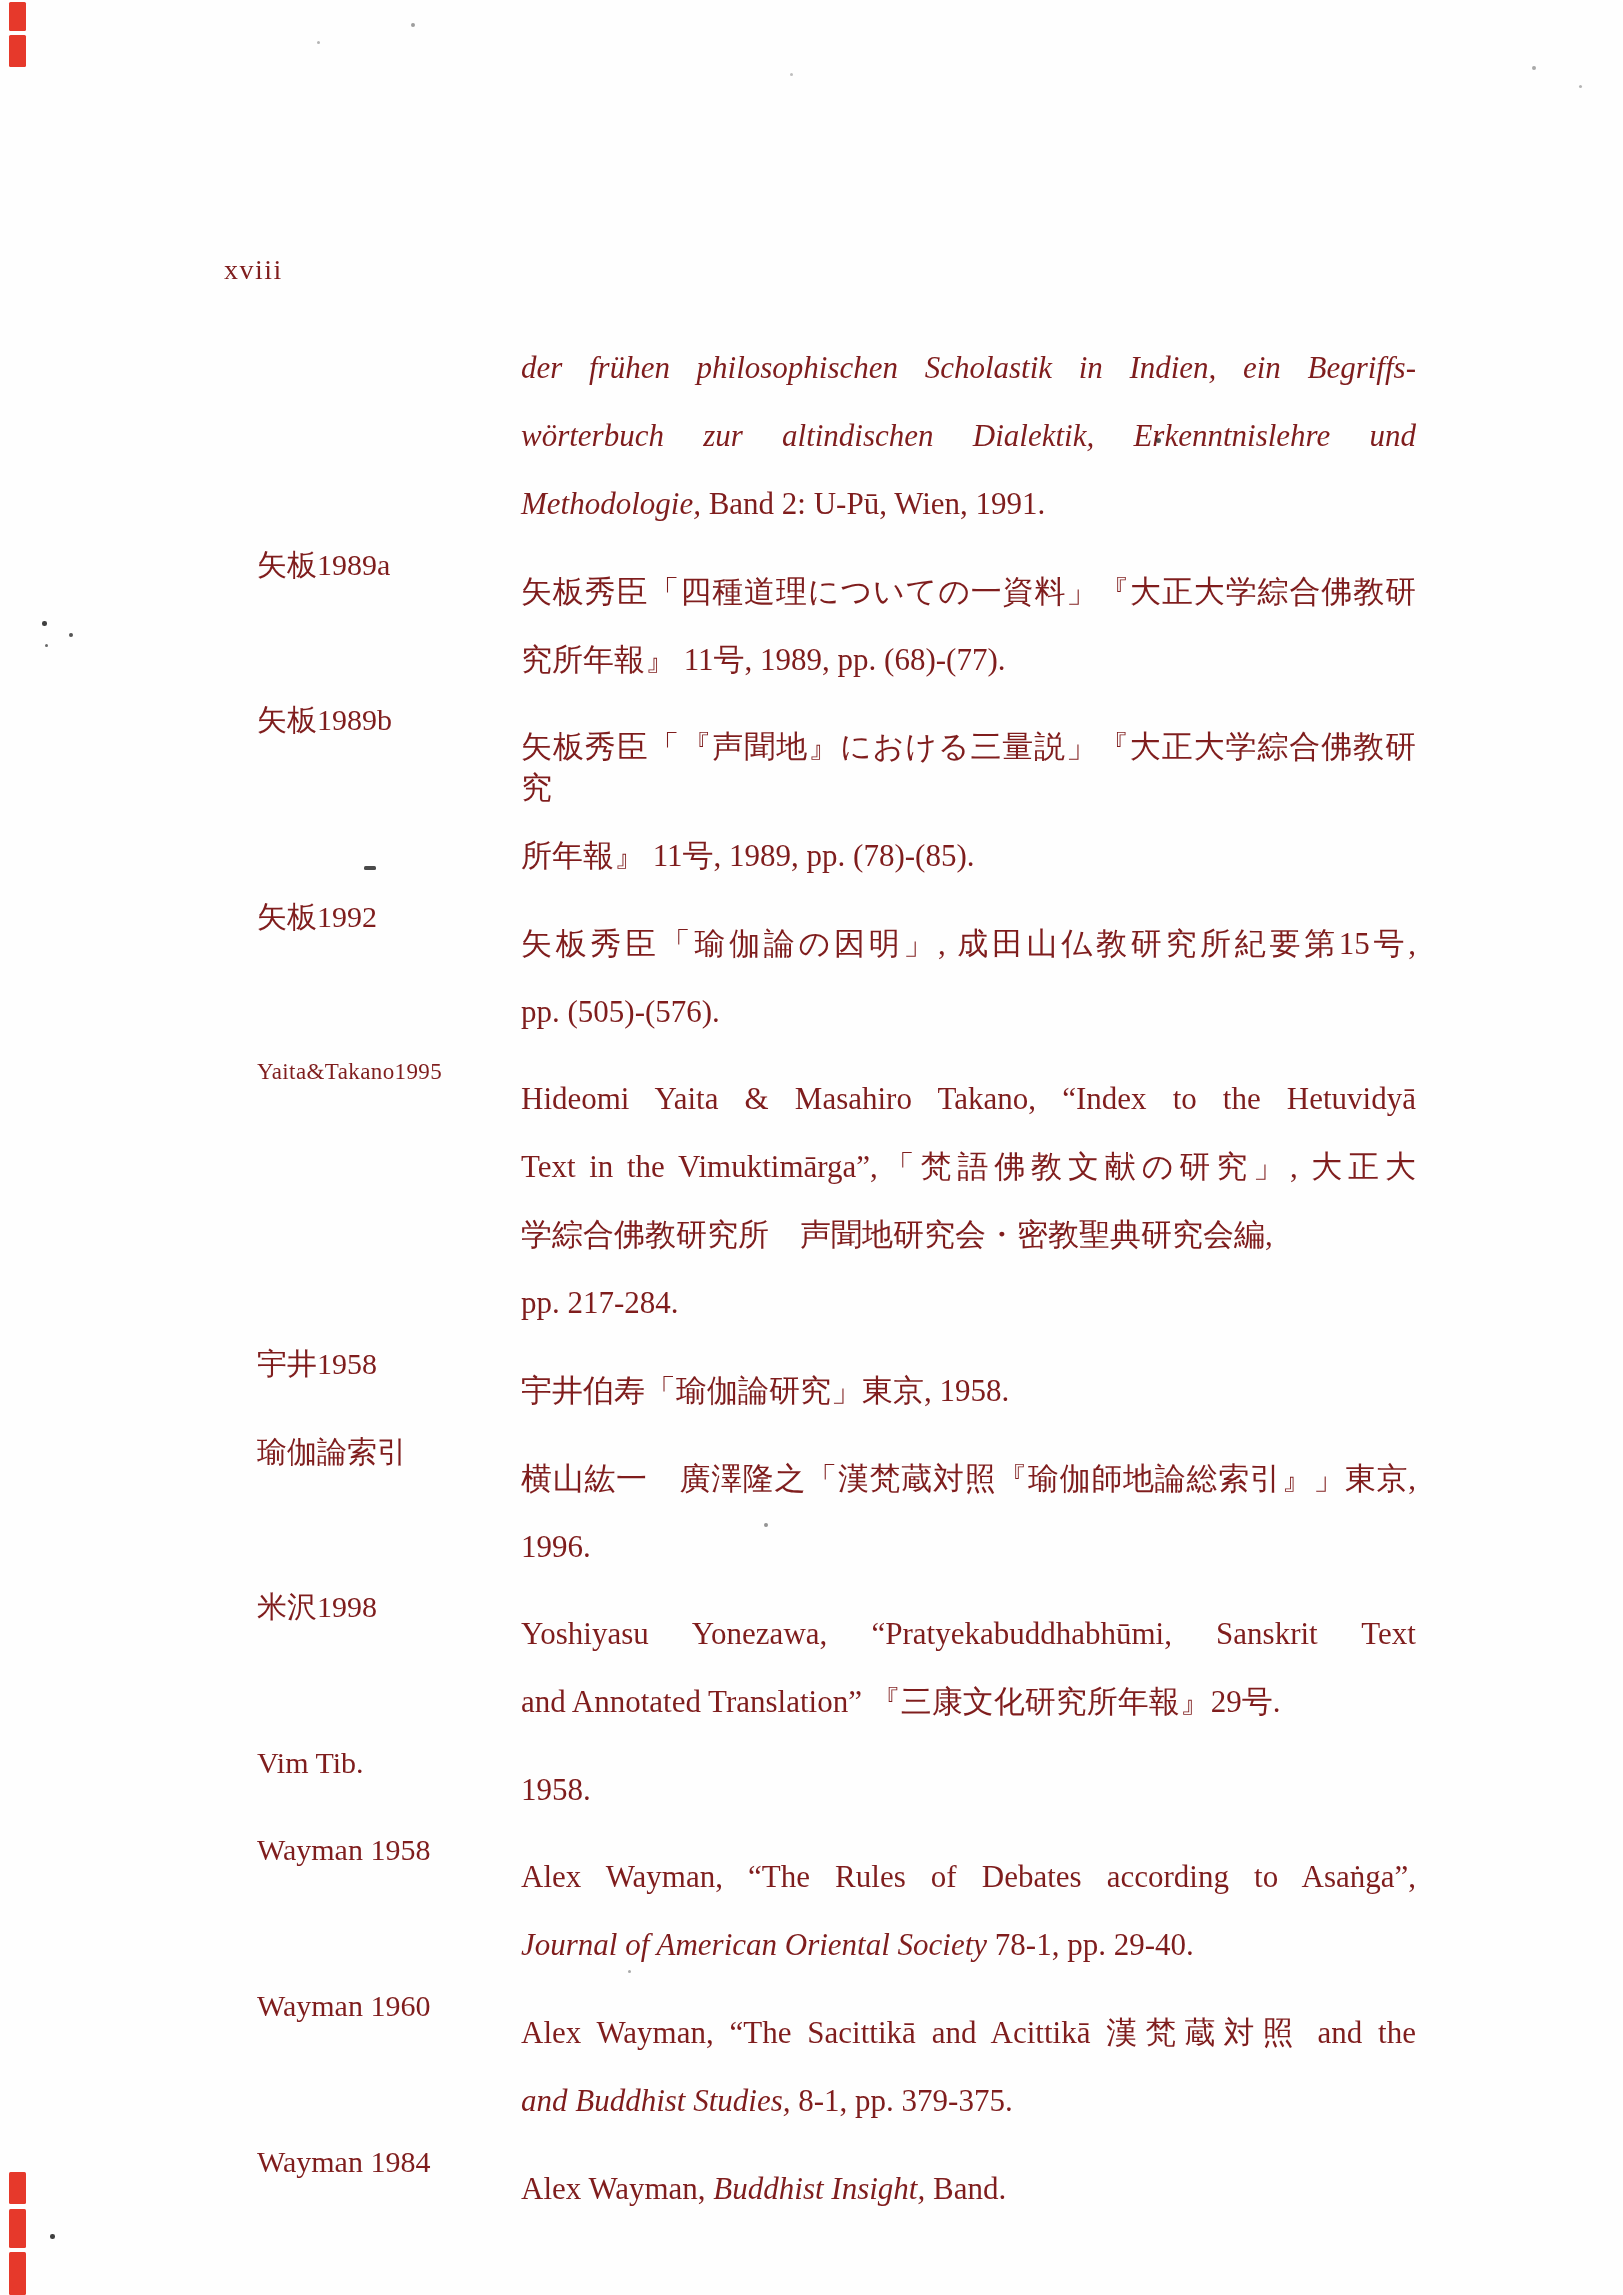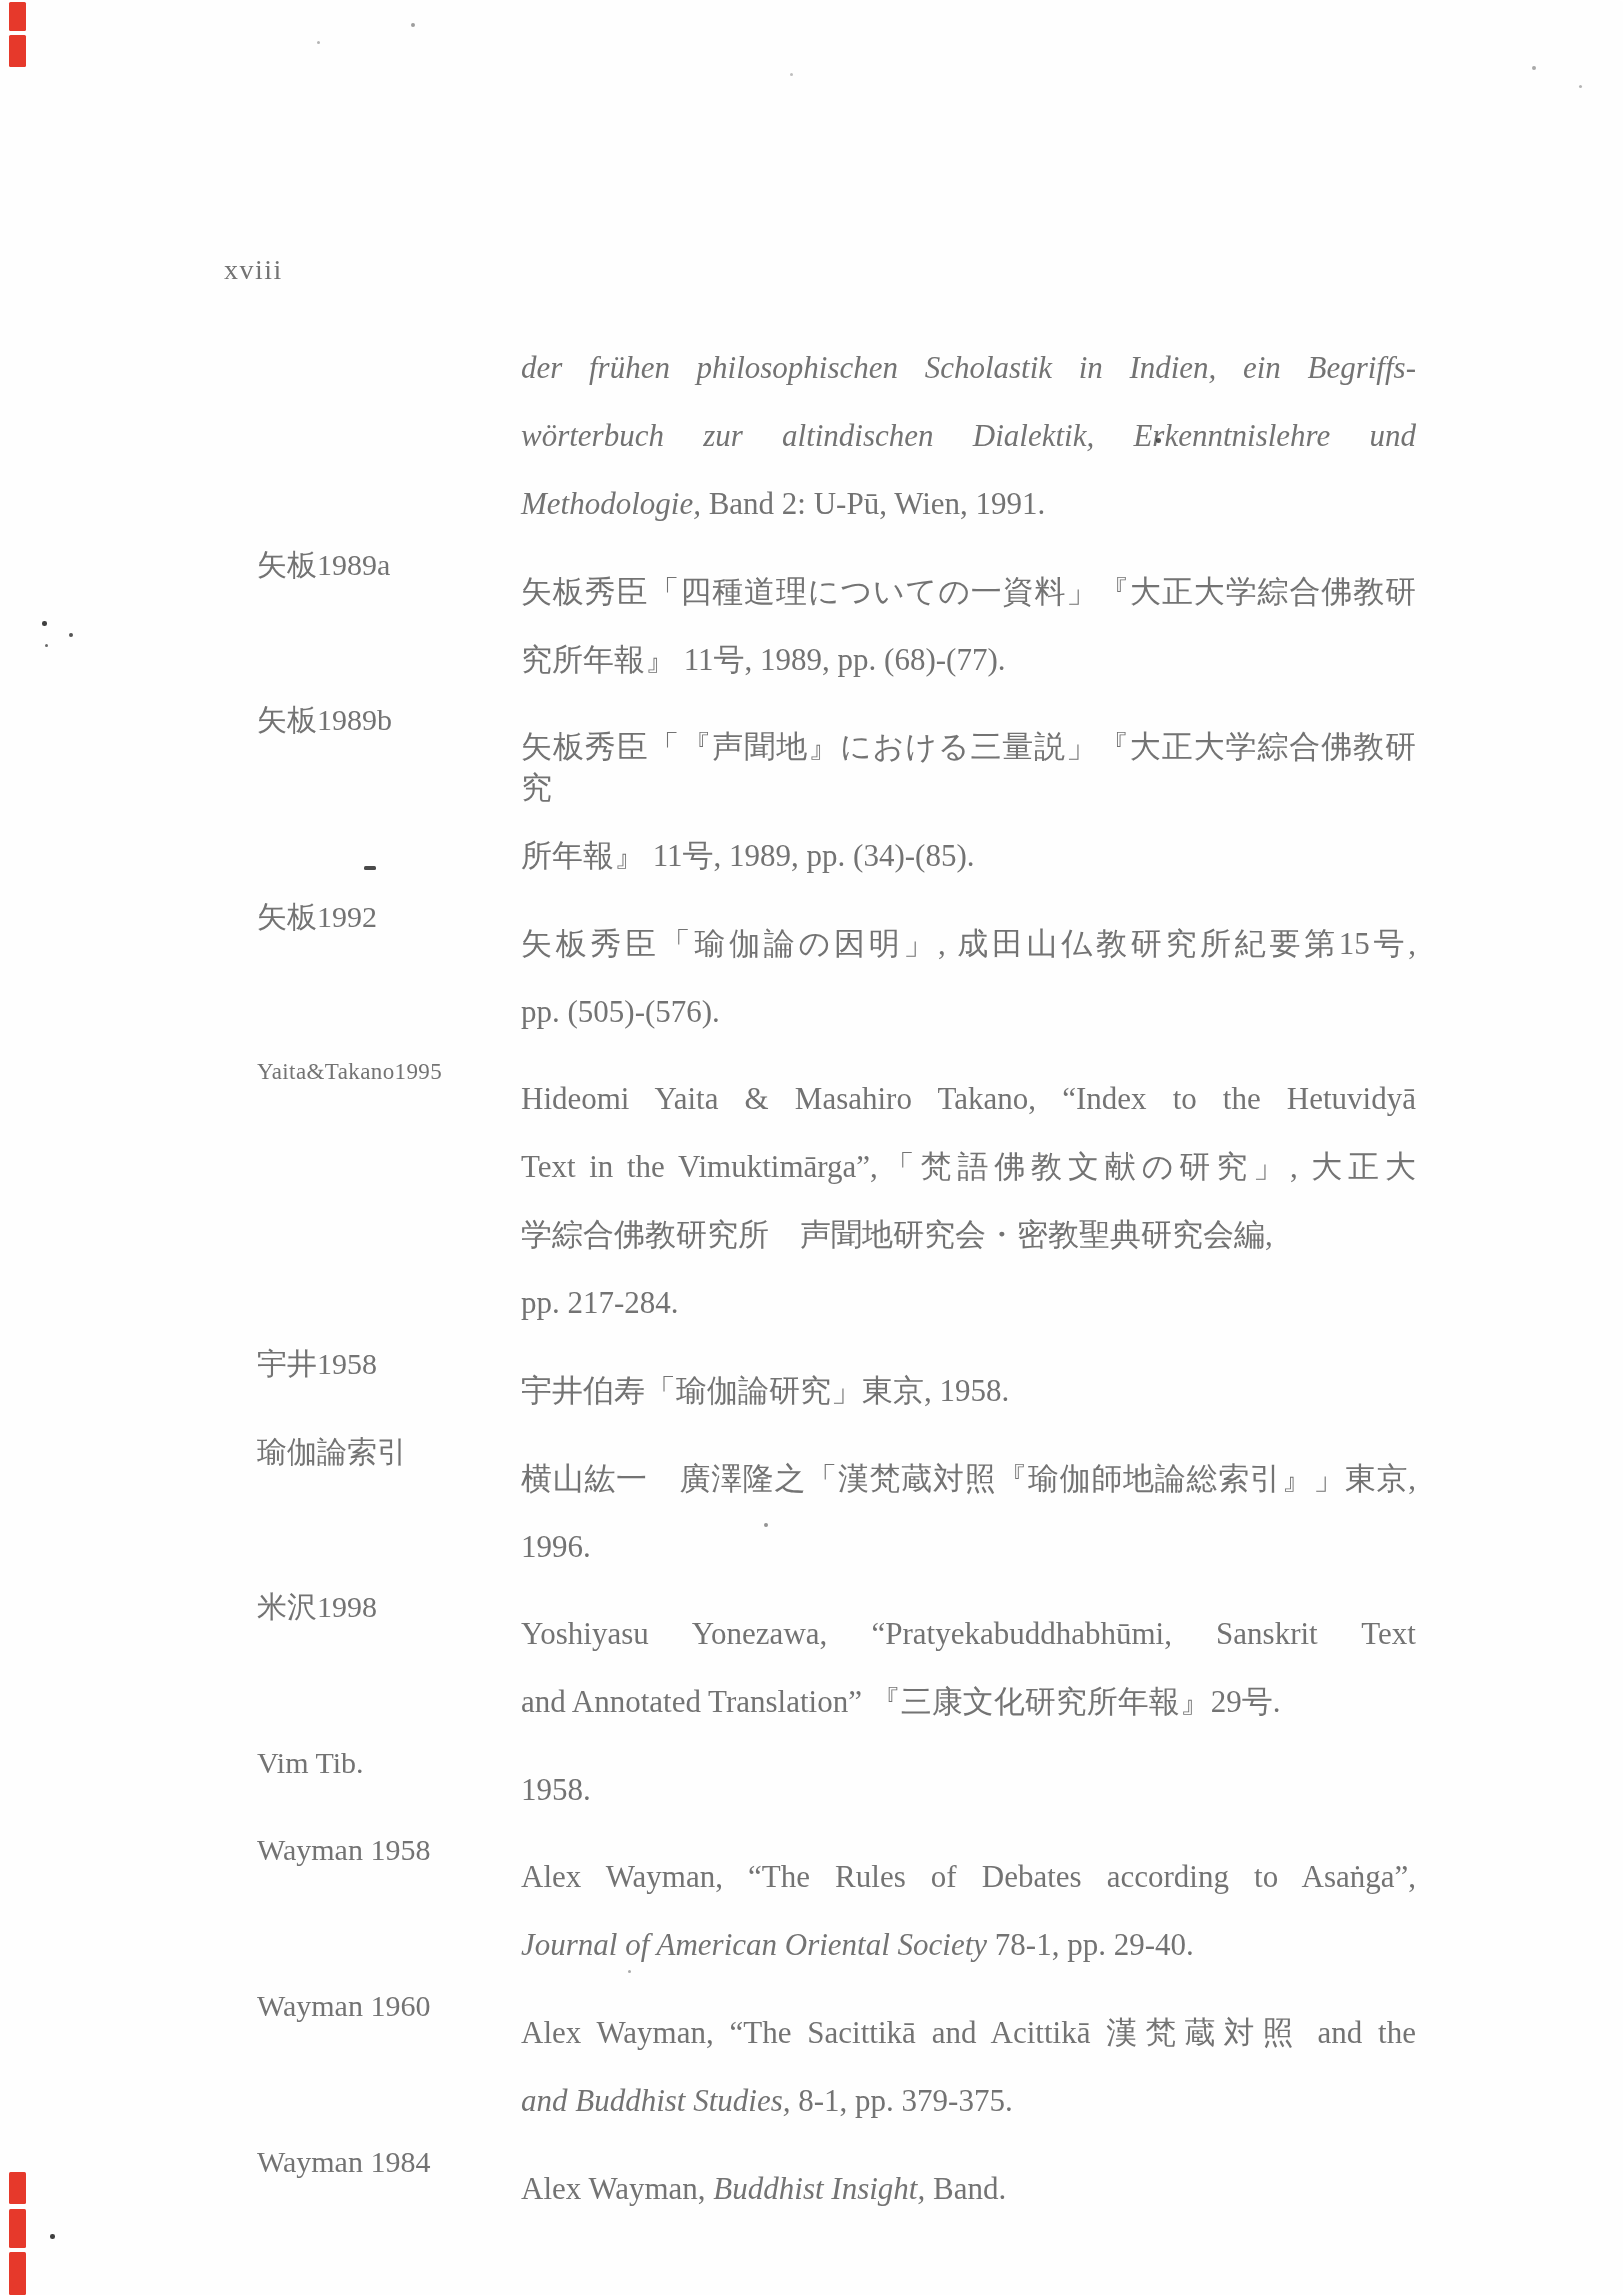--- a/index.html
+++ b/index.html
@@ -71,21 +71,21 @@
   }
   .speck {
     position: absolute;
     background: #2a2a2a;
     border-radius: 50%;
   }
 </style>
 </head>
 <body>
 
-<div class="page" style="background: rgb(254, 254, 254); color: #737373; border-radius: 6px;">
+<div class="page" style="background: rgb(254, 254, 254); color: #7f1d1d; border-radius: 6px;">
 
   <span class="page-number">xviii</span>
 
   <div class="bib-list">
       <div class="entry">
         <div class="entry-label"></div>
         <div class="entry-body">
           <div class="line fill"><span class="it">der frühen philosophischen Scholastik in Indien, ein Begriffs-</span></div>
           <div class="line fill"><span class="it">wörterbuch zur altindischen Dialektik, Erkenntnislehre und</span></div>
           <div class="line"><span class="it">Methodologie,</span><span> Band 2: U-Pū, Wien, 1991.</span></div>
@@ -95,21 +95,21 @@
         <div class="entry-label">矢板1989a</div>
         <div class="entry-body">
           <div class="line fill"><span>矢板秀臣「四種道理についての一資料」『大正大学綜合佛教研</span></div>
           <div class="line"><span>究所年報』 11号, 1989, pp. (68)-(77).</span></div>
         </div>
       </div>
       <div class="entry">
         <div class="entry-label">矢板1989b</div>
         <div class="entry-body">
           <div class="line fill"><span>矢板秀臣「『声聞地』における三量説」『大正大学綜合佛教研究</span></div>
-          <div class="line"><span>所年報』 11号, 1989, pp. (34)-(85).</span></div>
+          <div class="line"><span>所年報』 11号, 1989, pp. (78)-(85).</span></div>
         </div>
       </div>
       <div class="entry">
         <div class="entry-label">矢板1992</div>
         <div class="entry-body">
           <div class="line fill"><span>矢板秀臣「瑜伽論の因明」, 成田山仏教研究所紀要第15号,</span></div>
           <div class="line"><span>pp. (505)-(576).</span></div>
         </div>
       </div>
       <div class="entry">

